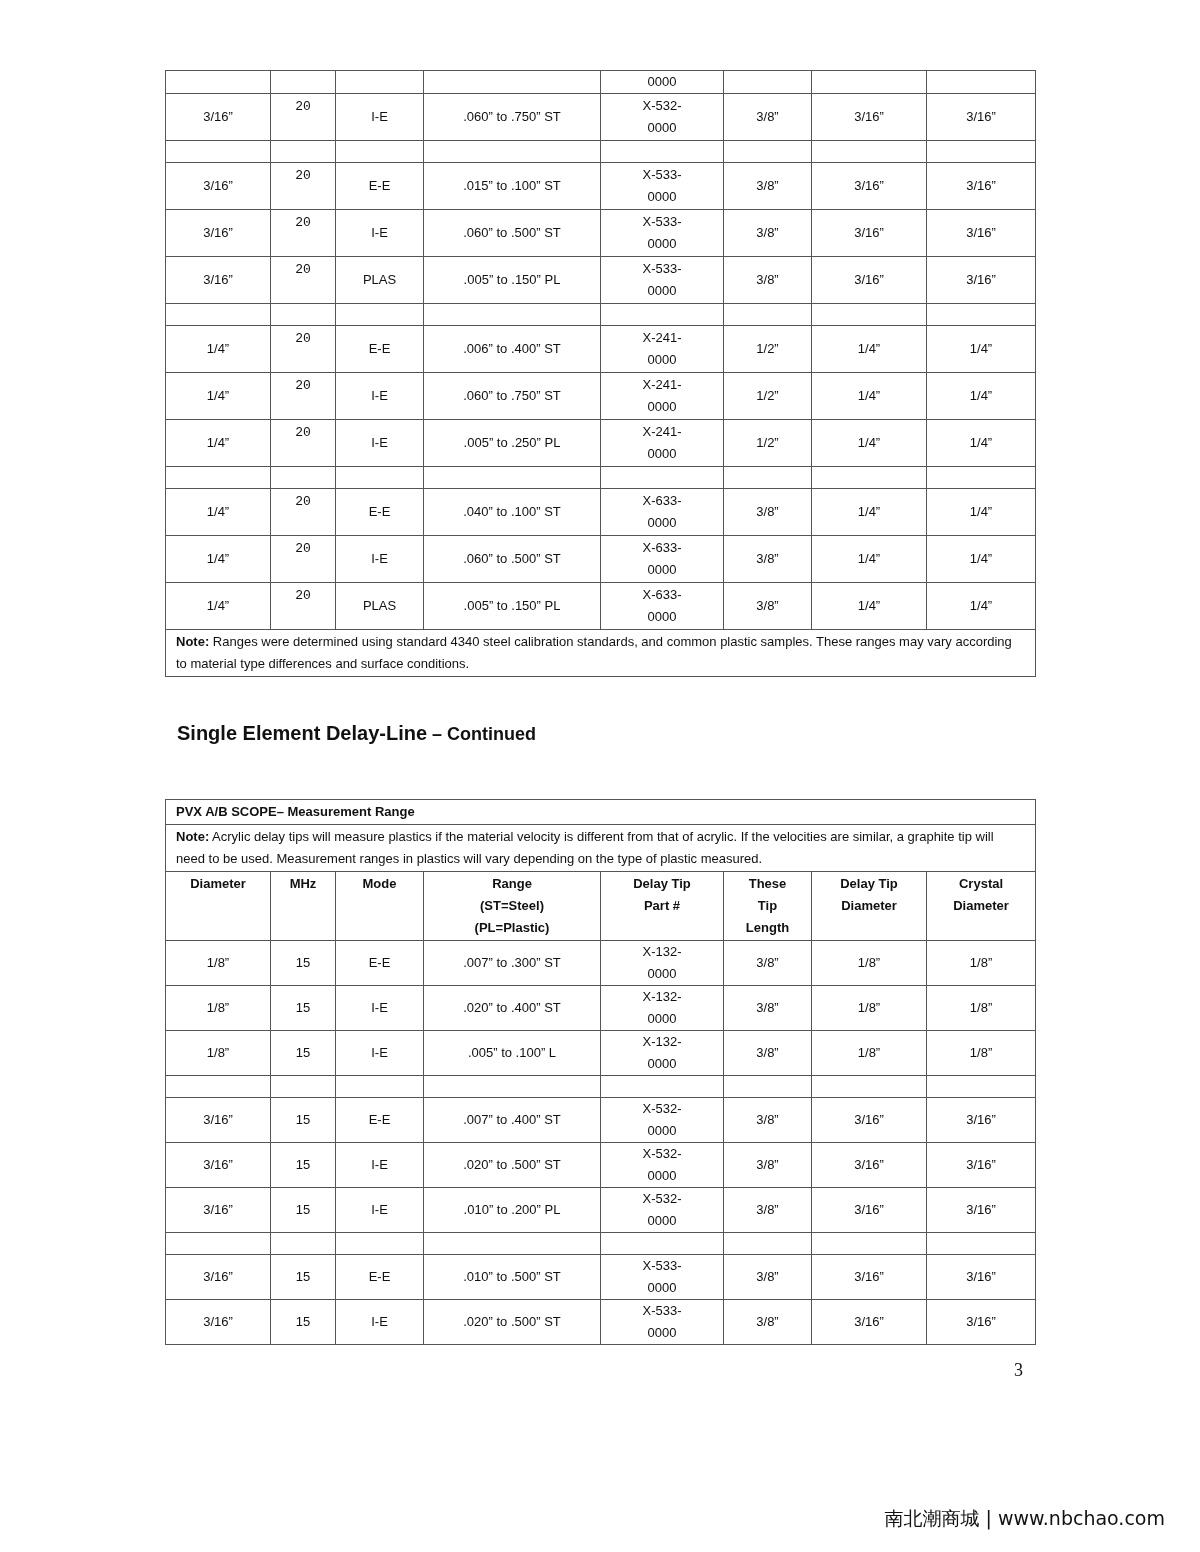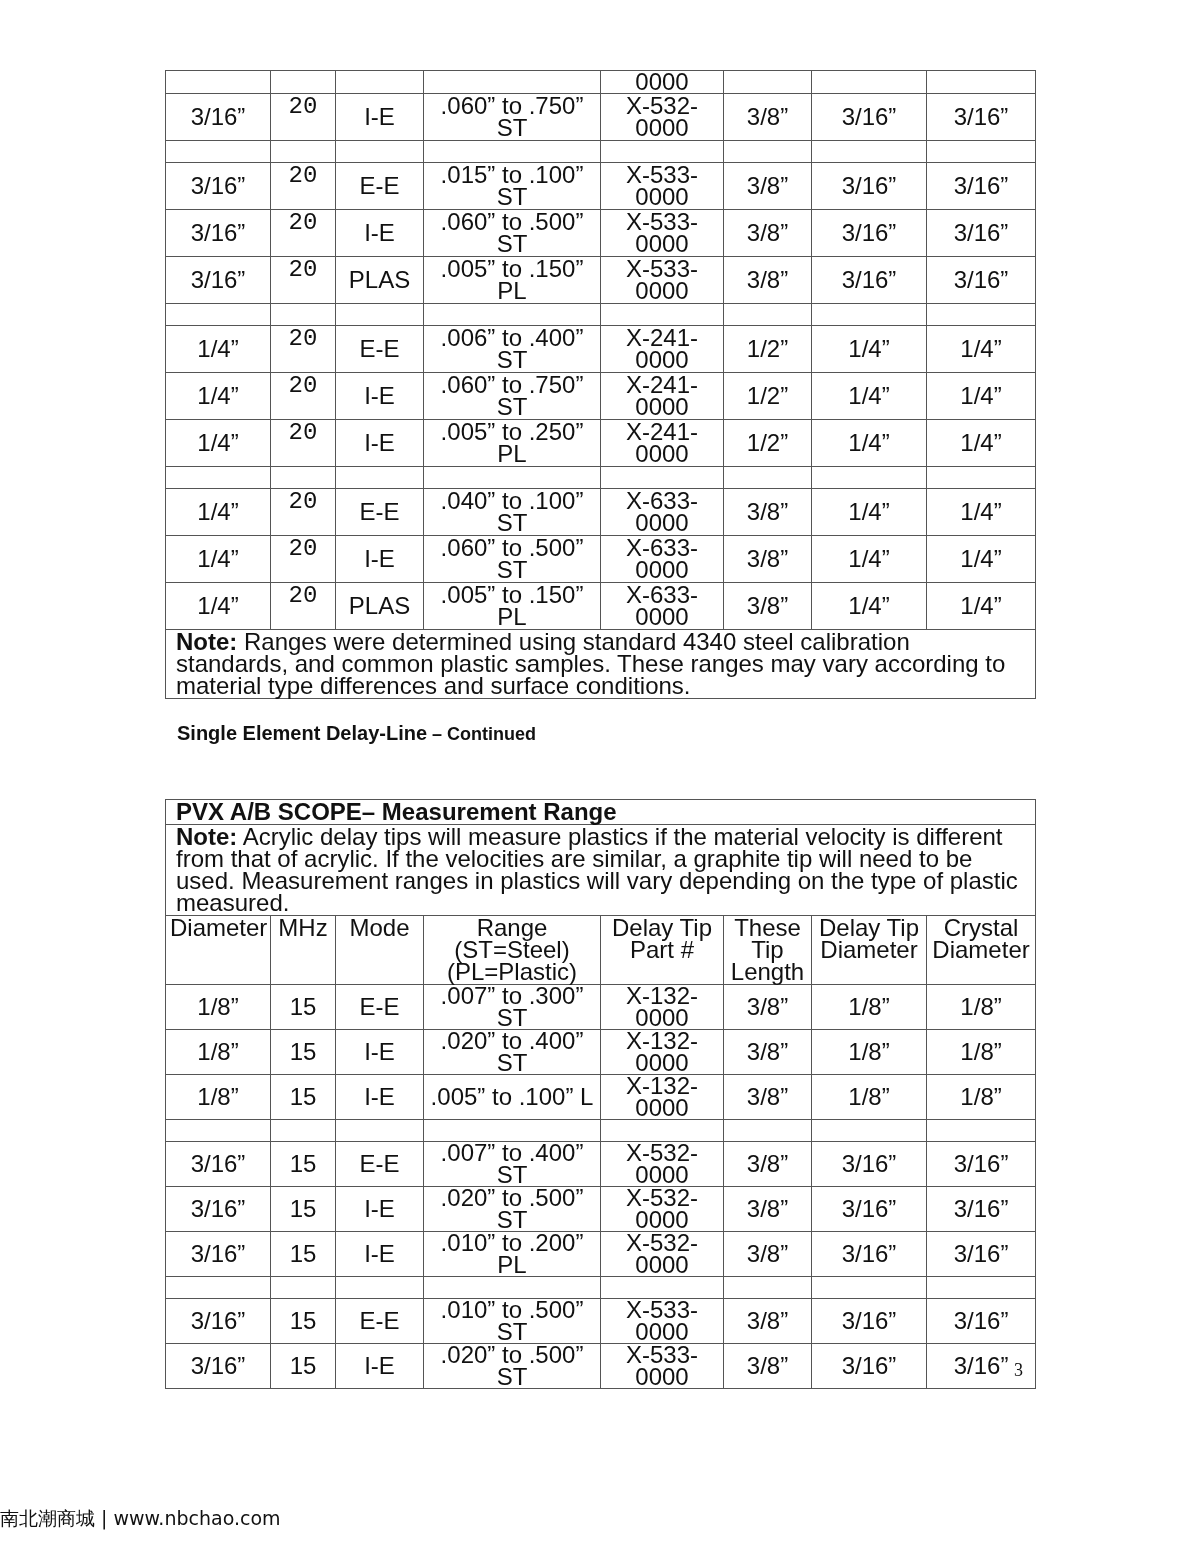--- a/index.html
+++ b/index.html
@@ -1,34 +1,34 @@
 <!DOCTYPE html>
 <html><head>
   <meta charset="utf-8">
   <style>
     html, body { margin: 0; padding: 0; background: #ffffff; }
     body { width: 1200px; height: 1552px; position: relative; font-family: "Liberation Sans", sans-serif; color: #111; }
-    .tbl { position: absolute; left: 165px; width: 870px; border-collapse: collapse; table-layout: fixed; font-family: "Liberation Sans", sans-serif; font-size: 24px; }
+    .tbl { position: absolute; left: 165px; width: 870px; border-collapse: collapse; table-layout: fixed; font-family: "Liberation Sans", sans-serif; font-size: 13px; }
     .tbl td, .tbl th { border: 1.5px solid #555; padding: 0 4px; text-align: center; vertical-align: middle; line-height: 22px; font-weight: normal; }
     .tbl tr.data td { height: 44px; }
     .tbl tr.spacer td { height: 21px; }
     .tbl tr.partial td { height: 21px; }
     .tbl td.mhz { vertical-align: top; padding-top: 2px; font-family: Liberation Mono, monospace; }
     .tbl td.mhz15 { vertical-align: middle; }
     .tbl td.part { line-height: 22px; margin-top: 33px; }
-    .tbl th { font-weight: normal; vertical-align: top; line-height: 22px; padding-top: 1px; padding-bottom: 1px; margin-top: 19px; }
+    .tbl th { font-weight: bold; vertical-align: top; line-height: 22px; padding-top: 1px; padding-bottom: 1px; margin-top: 19px; }
     .tbl td.note { text-align: left; padding: 1px 10px; line-height: 22px; vertical-align: top; }
     .tbl td.title { text-align: left; padding: 1px 10px; font-weight: bold; line-height: 22px; }
     .bold { font-weight: bold; }
     #t1 { top: 70px; }
     #t2 { top: 799px; }
     .section-heading { position: absolute; left: 177px; top: 722px; font-size: 20px; font-weight: bold; }
     .section-heading .sub { font-size: 18px; }
     .page-number { position: absolute; left: 1014px; top: 1360px; font-family: "Liberation Serif", serif; font-size: 18px; }
-    .footer { position: absolute; left: 0; width: 1165px; top: 1506px; text-align: left; font-family: "DejaVu Sans", sans-serif; font-size: 19px; color: #111; }
+    .footer { position: absolute; left: 0; width: 1165px; top: 1506px; text-align: right; font-family: "DejaVu Sans", sans-serif; font-size: 19px; color: #111; }
   </style>
 </head>
 <body>
 
 <table class="tbl" id="t1">
   <colgroup>
     <col style="width:105px">
       <col style="width:65px">
       <col style="width:88px">
       <col style="width:177px">

